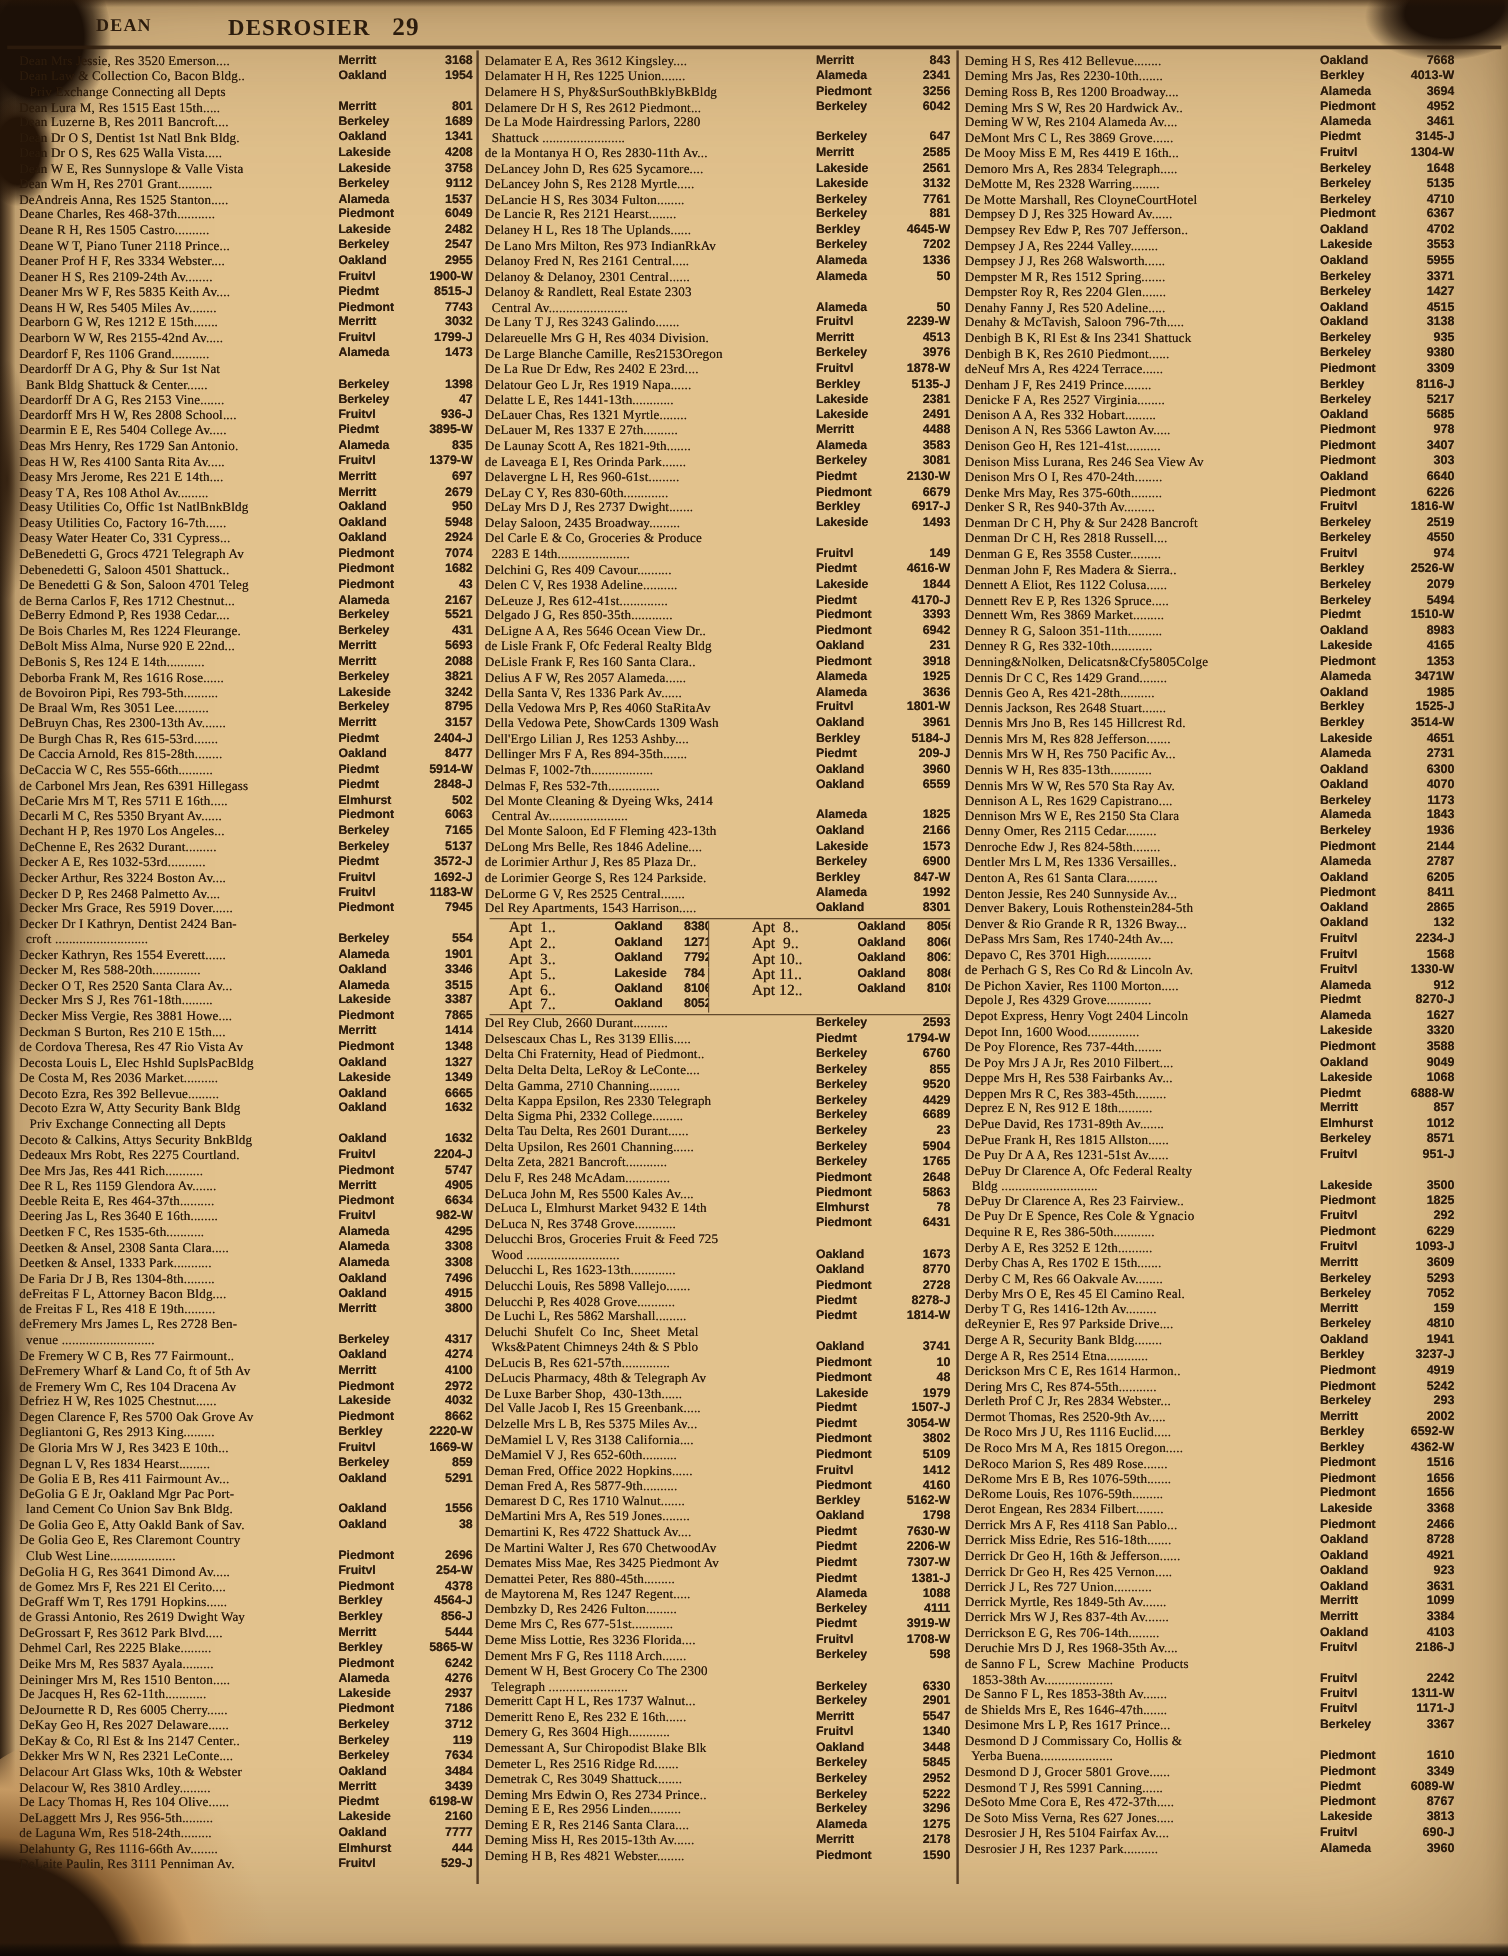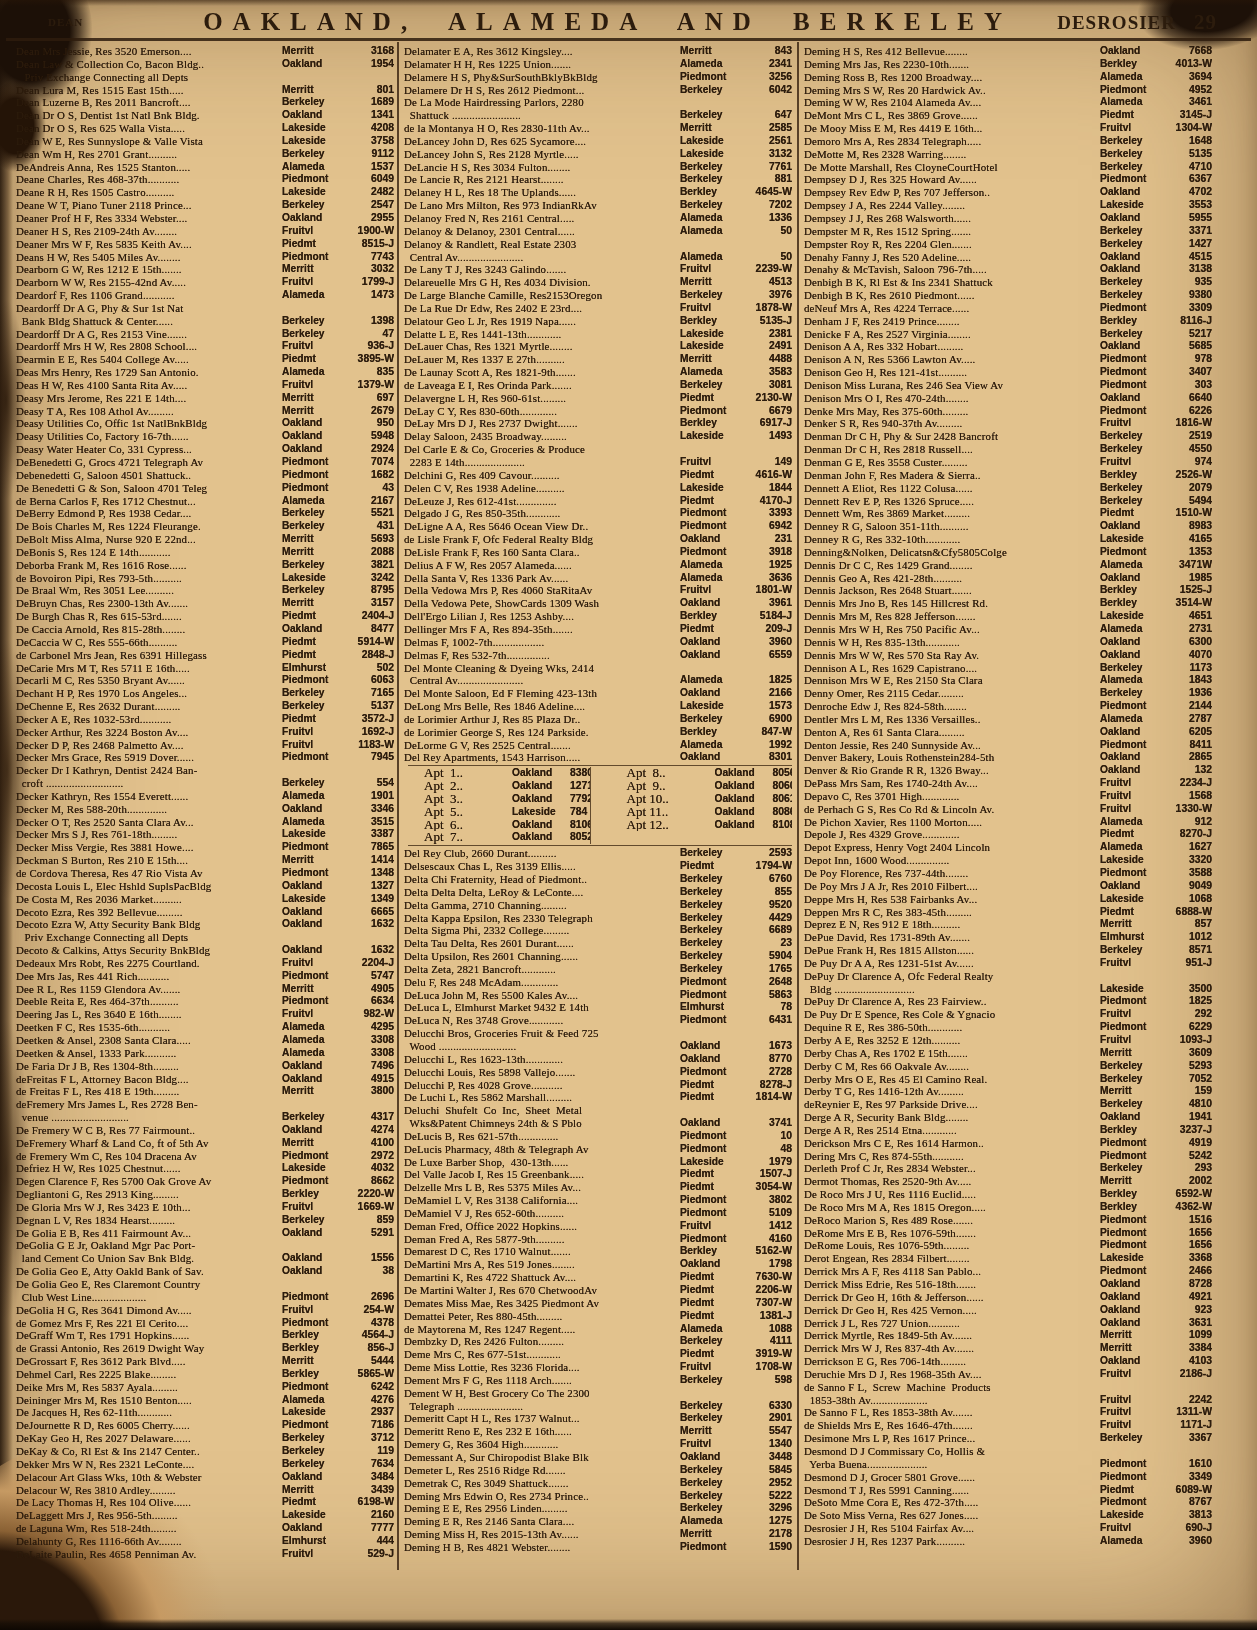--- a/index.html
+++ b/index.html
@@ -25,21 +25,21 @@
   .tear5{left:-18px;top:1020px;width:48px;height:300px;background:radial-gradient(closest-side,rgba(40,24,10,.65),transparent);border-radius:50%;}
   .tear-tr{right:-30px;top:-34px;width:150px;height:84px;background:radial-gradient(closest-side,#1d1108 55%,rgba(30,17,8,.6) 78%,transparent);border-radius:40% 55% 60% 50%;transform:rotate(-7deg);}
   .corner-bl{left:-60px;bottom:-70px;width:300px;height:260px;
      background:radial-gradient(circle at 18% 86%,#2a180a 0 34%,#8a6134 40%,#c69a63 52%,rgba(198,154,99,.35) 62%,transparent 72%);
      border-radius:50%;}
   .edge-bottom{left:0;right:0;bottom:0;height:11px;background:linear-gradient(0deg,#0e0803,rgba(20,12,5,.7) 60%,transparent);}
   .edge-top{left:0;right:0;top:0;height:6px;background:linear-gradient(180deg,rgba(40,22,8,.55),transparent);}
 
   
   .header{position:absolute;left:0;top:6px;width:1257px;height:32px;display:flex;align-items:center;}
-  .hdr-left{margin-left:48px;font-size:11px;font-weight:700;letter-spacing:1px;width:110px;}
+  .hdr-left{margin-left:80px;font-size:15px;font-weight:700;letter-spacing:1px;width:110px;}
   .hdr-title{flex:1;text-align:center;font-size:25px;font-weight:700;letter-spacing:10px;word-spacing:16px;white-space:nowrap;}
   .hdr-right{margin-right:40px;font-size:19px;font-weight:700;letter-spacing:1px;white-space:nowrap;}
   .hdr-page{font-size:21px;margin-left:18px;}
   .hdr-rule{position:absolute;left:6px;right:6px;top:38px;height:3px;background:#2e1c0d;opacity:.85;}
 
   
   .col{position:absolute;top:45px;}
   #col1{left:16px;width:378px;}
   #col2{left:404px;width:388px;}
   #col3{left:804px;width:408px;}
@@ -70,21 +70,20 @@
   <div class="blob tear3"></div>
   <div class="blob tear4"></div>
   <div class="blob tear5"></div>
   <div class="blob tear-tr"></div>
   <div class="blob corner-bl"></div>
   <div class="blob edge-top"></div>
   <div class="blob edge-bottom"></div>
 
   <div class="header">
     <span class="hdr-left">DEAN</span>
-    <span class="hdr-title">OAKLAND, ALAMEDA AND BERKELEY</span>
     <span class="hdr-right">
       <span>DESROSIER</span><span class="hdr-page">29</span>
     </span>
   </div>
   <div class="hdr-rule"></div>
 
   <div class="divider" id="div1"></div>
   <div class="divider" id="div2"></div>
 
   <div class="col" id="col1">
@@ -198,21 +197,21 @@
       <div class="row"><span class="entry-text">DeJournette R D, Res 6005 Cherry......</span><span class="entry-exchange">Piedmont</span><span class="entry-number">7186</span></div>
       <div class="row"><span class="entry-text">DeKay Geo H, Res 2027 Delaware......</span><span class="entry-exchange">Berkeley</span><span class="entry-number">3712</span></div>
       <div class="row"><span class="entry-text">DeKay &amp; Co, Rl Est &amp; Ins 2147 Center..</span><span class="entry-exchange">Berkeley</span><span class="entry-number">119</span></div>
       <div class="row"><span class="entry-text">Dekker Mrs W N, Res 2321 LeConte....</span><span class="entry-exchange">Berkeley</span><span class="entry-number">7634</span></div>
       <div class="row"><span class="entry-text">Delacour Art Glass Wks, 10th &amp; Webster</span><span class="entry-exchange">Oakland</span><span class="entry-number">3484</span></div>
       <div class="row"><span class="entry-text">Delacour W, Res 3810 Ardley.........</span><span class="entry-exchange">Merritt</span><span class="entry-number">3439</span></div>
       <div class="row"><span class="entry-text">De Lacy Thomas H, Res 104 Olive......</span><span class="entry-exchange">Piedmt</span><span class="entry-number">6198-W</span></div>
       <div class="row"><span class="entry-text">DeLaggett Mrs J, Res 956-5th.........</span><span class="entry-exchange">Lakeside</span><span class="entry-number">2160</span></div>
       <div class="row"><span class="entry-text">de Laguna Wm, Res 518-24th.........</span><span class="entry-exchange">Oakland</span><span class="entry-number">7777</span></div>
       <div class="row"><span class="entry-text">Delahunty G, Res 1116-66th Av........</span><span class="entry-exchange">Elmhurst</span><span class="entry-number">444</span></div>
-      <div class="row"><span class="entry-text">DeLaite Paulin, Res 4658 Penniman Av.</span><span class="entry-exchange">Fruitvl</span><span class="entry-number">529-J</span></div>
+      <div class="row"><span class="entry-text">DeLaite Paulin, Res 3111 Penniman Av.</span><span class="entry-exchange">Fruitvl</span><span class="entry-number">529-J</span></div>
     </div>
   <div class="col" id="col2">
       <div class="row"><span class="entry-text">Delamater E A, Res 3612 Kingsley....</span><span class="entry-exchange">Merritt</span><span class="entry-number">843</span></div>
       <div class="row"><span class="entry-text">Delamater H H, Res 1225 Union.......</span><span class="entry-exchange">Alameda</span><span class="entry-number">2341</span></div>
       <div class="row"><span class="entry-text">Delamere H S, Phy&amp;SurSouthBklyBkBldg</span><span class="entry-exchange">Piedmont</span><span class="entry-number">3256</span></div>
       <div class="row"><span class="entry-text">Delamere Dr H S, Res 2612 Piedmont...</span><span class="entry-exchange">Berkeley</span><span class="entry-number">6042</span></div>
       <div class="row"><span class="entry-text">De La Mode Hairdressing Parlors, 2280</span><span class="entry-exchange"></span><span class="entry-number"></span></div>
       <div class="row"><span class="entry-text">  Shattuck ........................</span><span class="entry-exchange">Berkeley</span><span class="entry-number">647</span></div>
       <div class="row"><span class="entry-text">de la Montanya H O, Res 2830-11th Av...</span><span class="entry-exchange">Merritt</span><span class="entry-number">2585</span></div>
       <div class="row"><span class="entry-text">DeLancey John D, Res 625 Sycamore....</span><span class="entry-exchange">Lakeside</span><span class="entry-number">2561</span></div>

